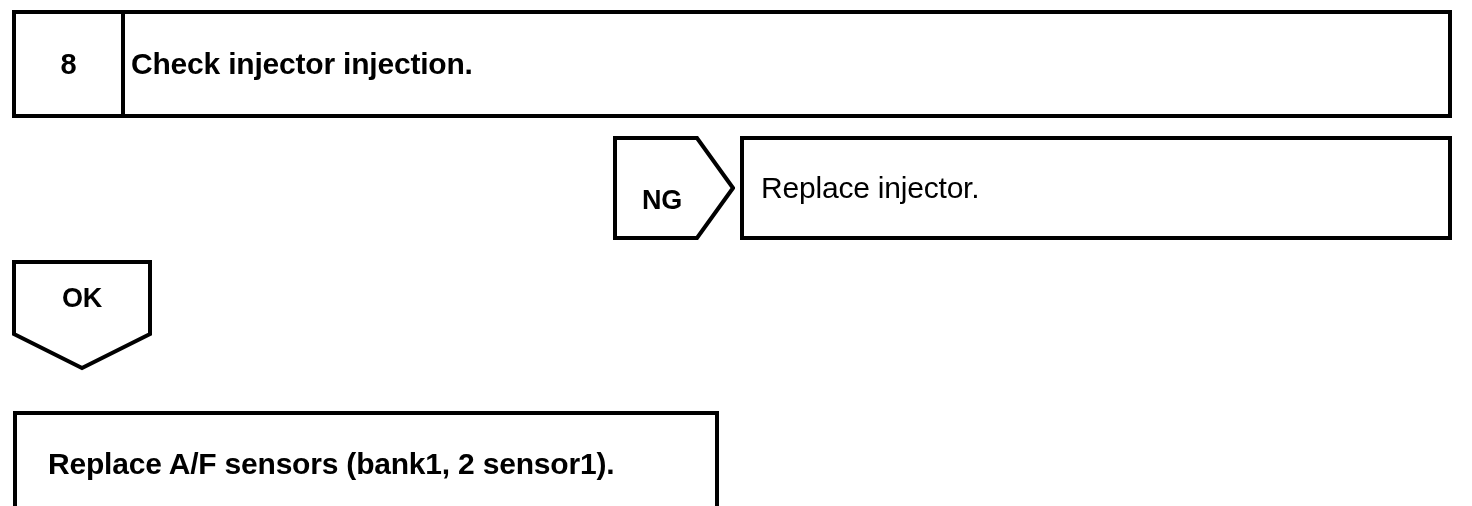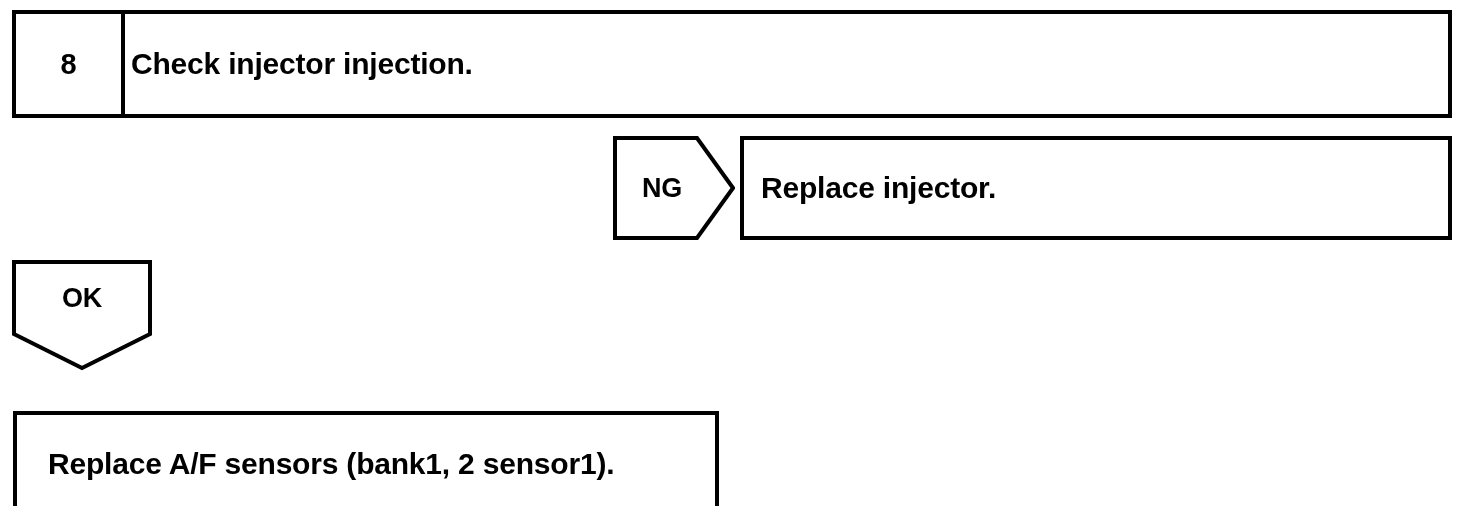--- a/index.html
+++ b/index.html
@@ -63,21 +63,21 @@
     position: absolute;
     left: 613px;
     top: 136px;
     width: 122px;
     height: 104px;
   }
   .ng-arrow svg { display: block; width: 122px; height: 104px; }
   .ng-label {
     position: absolute;
     left: 0;
-    top: 0;
+    top: 12px;
     width: 98px;
     height: 104px;
     display: flex;
     align-items: center;
     justify-content: center;
     font-weight: bold;
     font-size: 27px;
     font-stretch: condensed;
     letter-spacing: -0.3px;
   }
@@ -86,21 +86,21 @@
     position: absolute;
     left: 740px;
     top: 136px;
     width: 712px;
     height: 104px;
     border: 4px solid #000;
     box-sizing: border-box;
     display: flex;
     align-items: center;
     padding-left: 17px;
-    font-weight: bold;
+    font-weight: normal;
     font-size: 30px;
     font-stretch: condensed;
     letter-spacing: -0.2px;
   }
 
   
   .ok-arrow {
     position: absolute;
     left: 12px;
     top: 260px;

